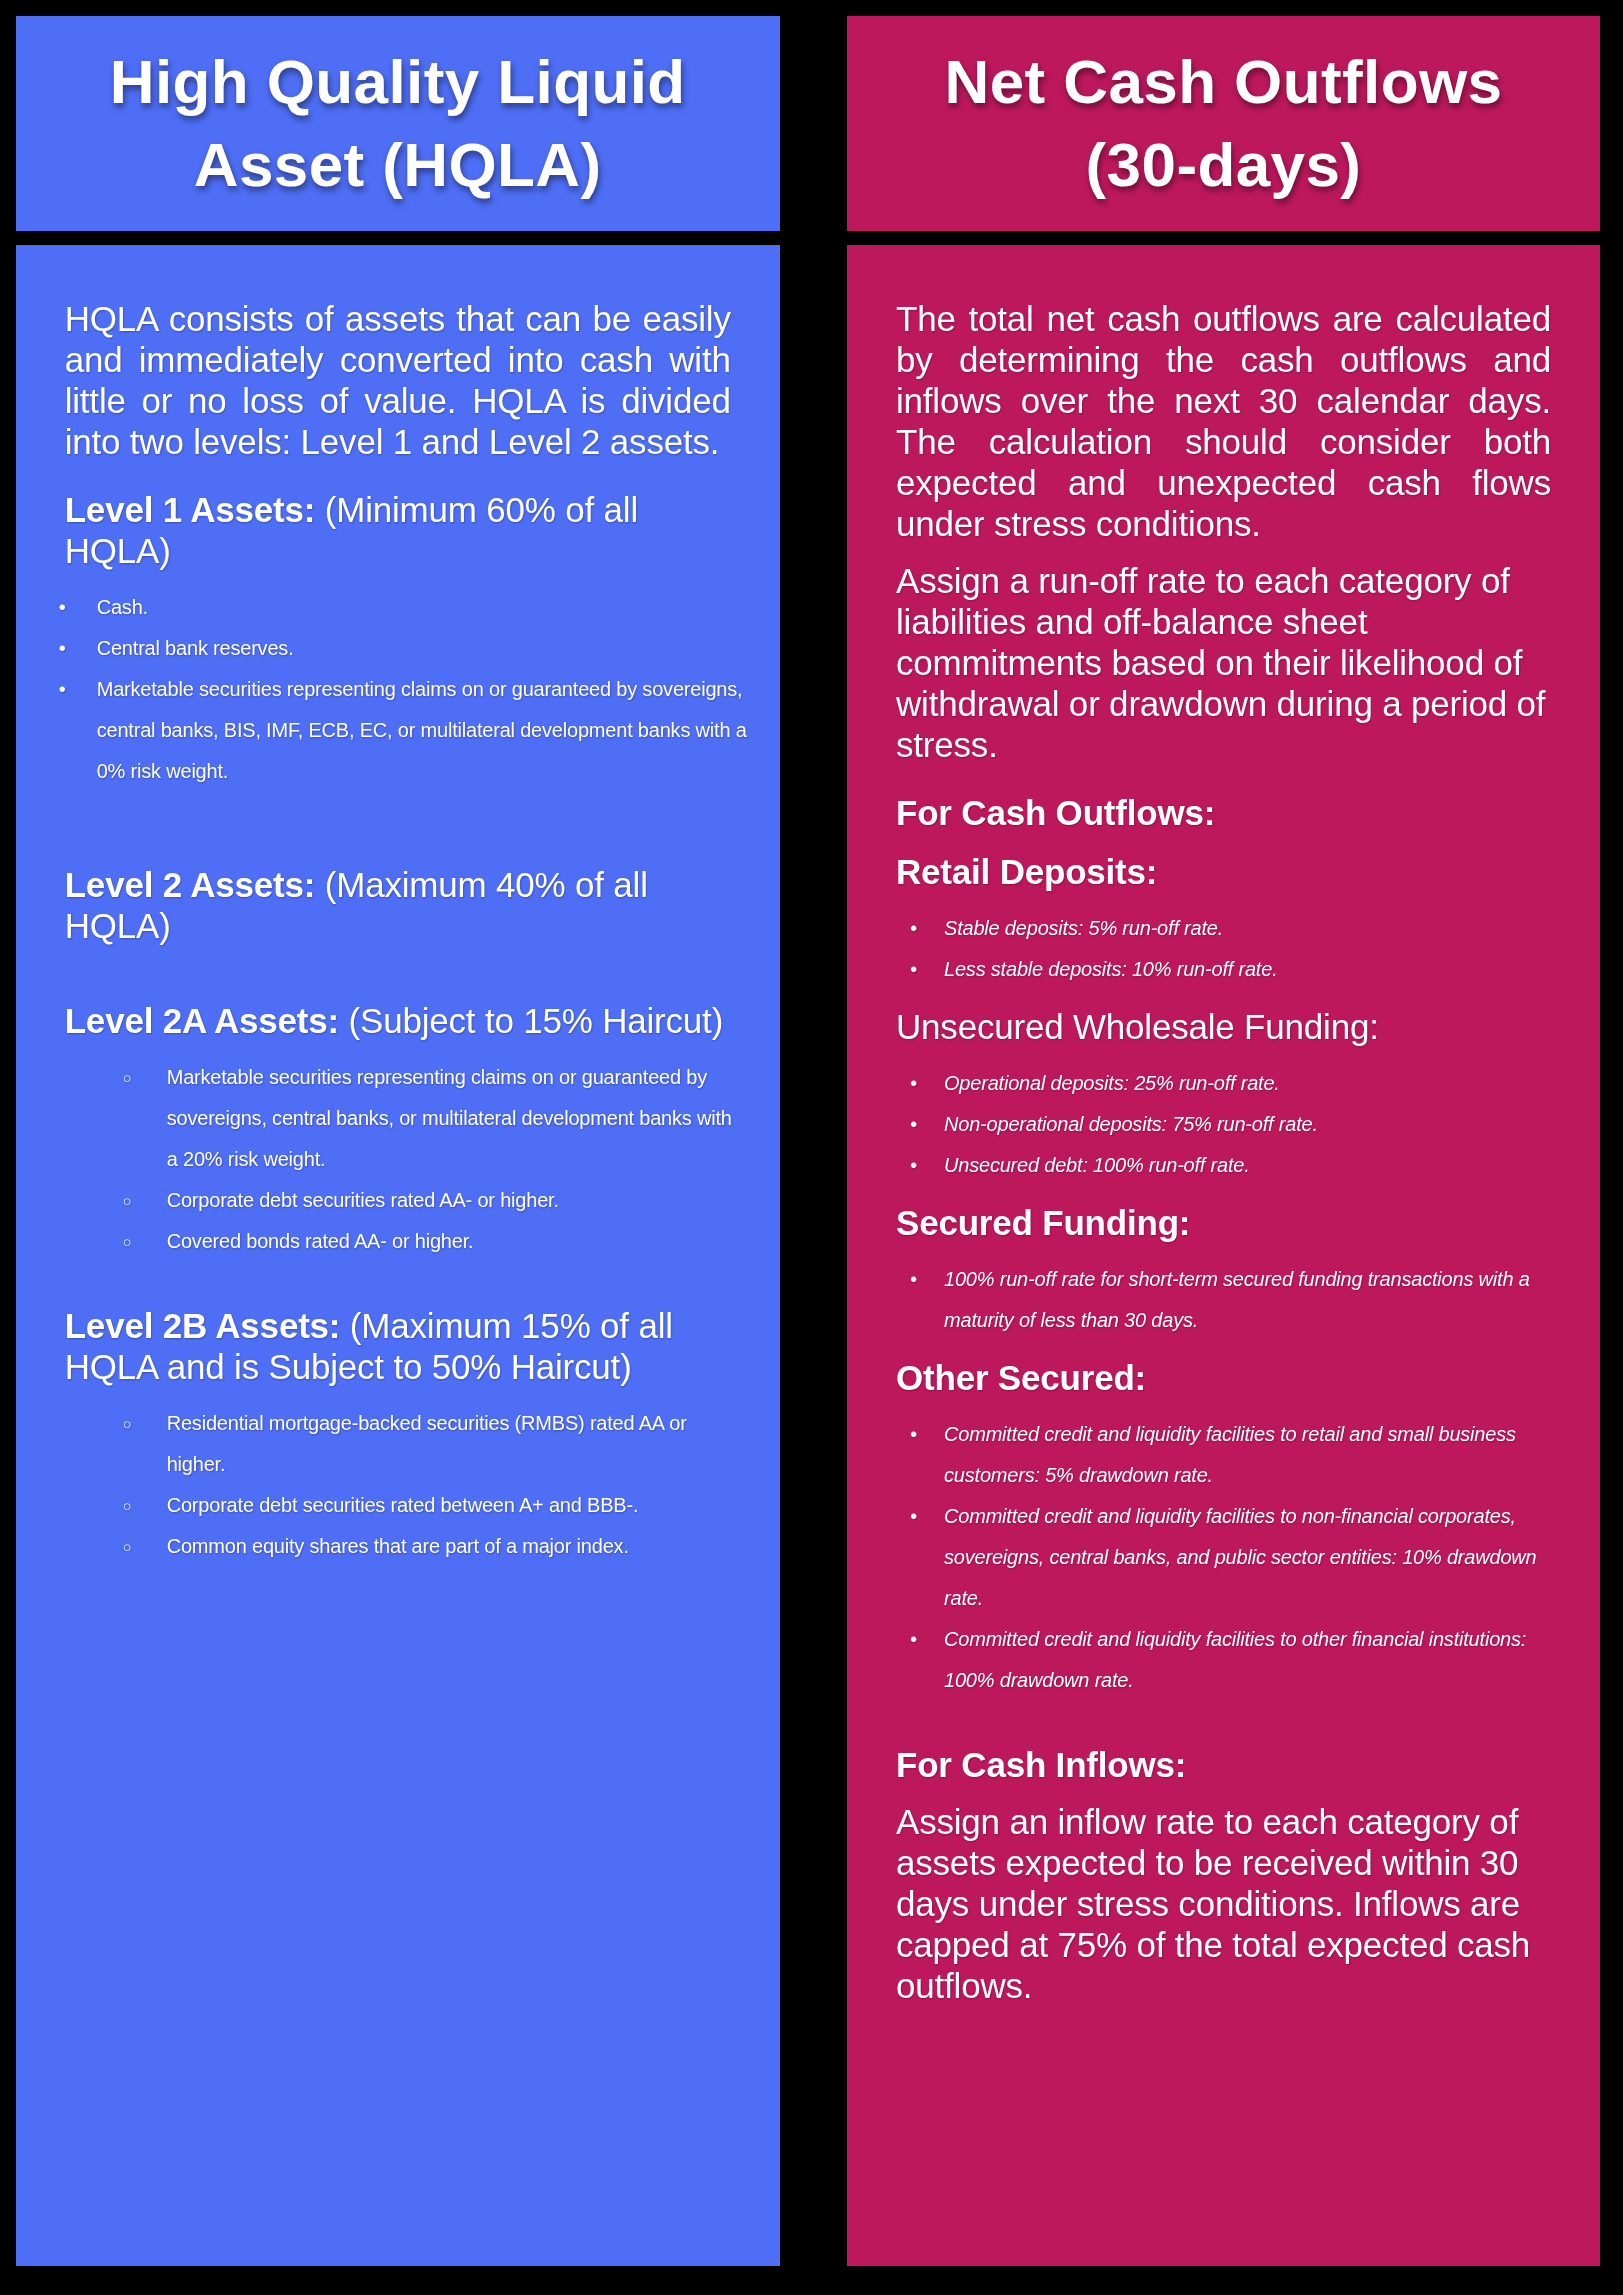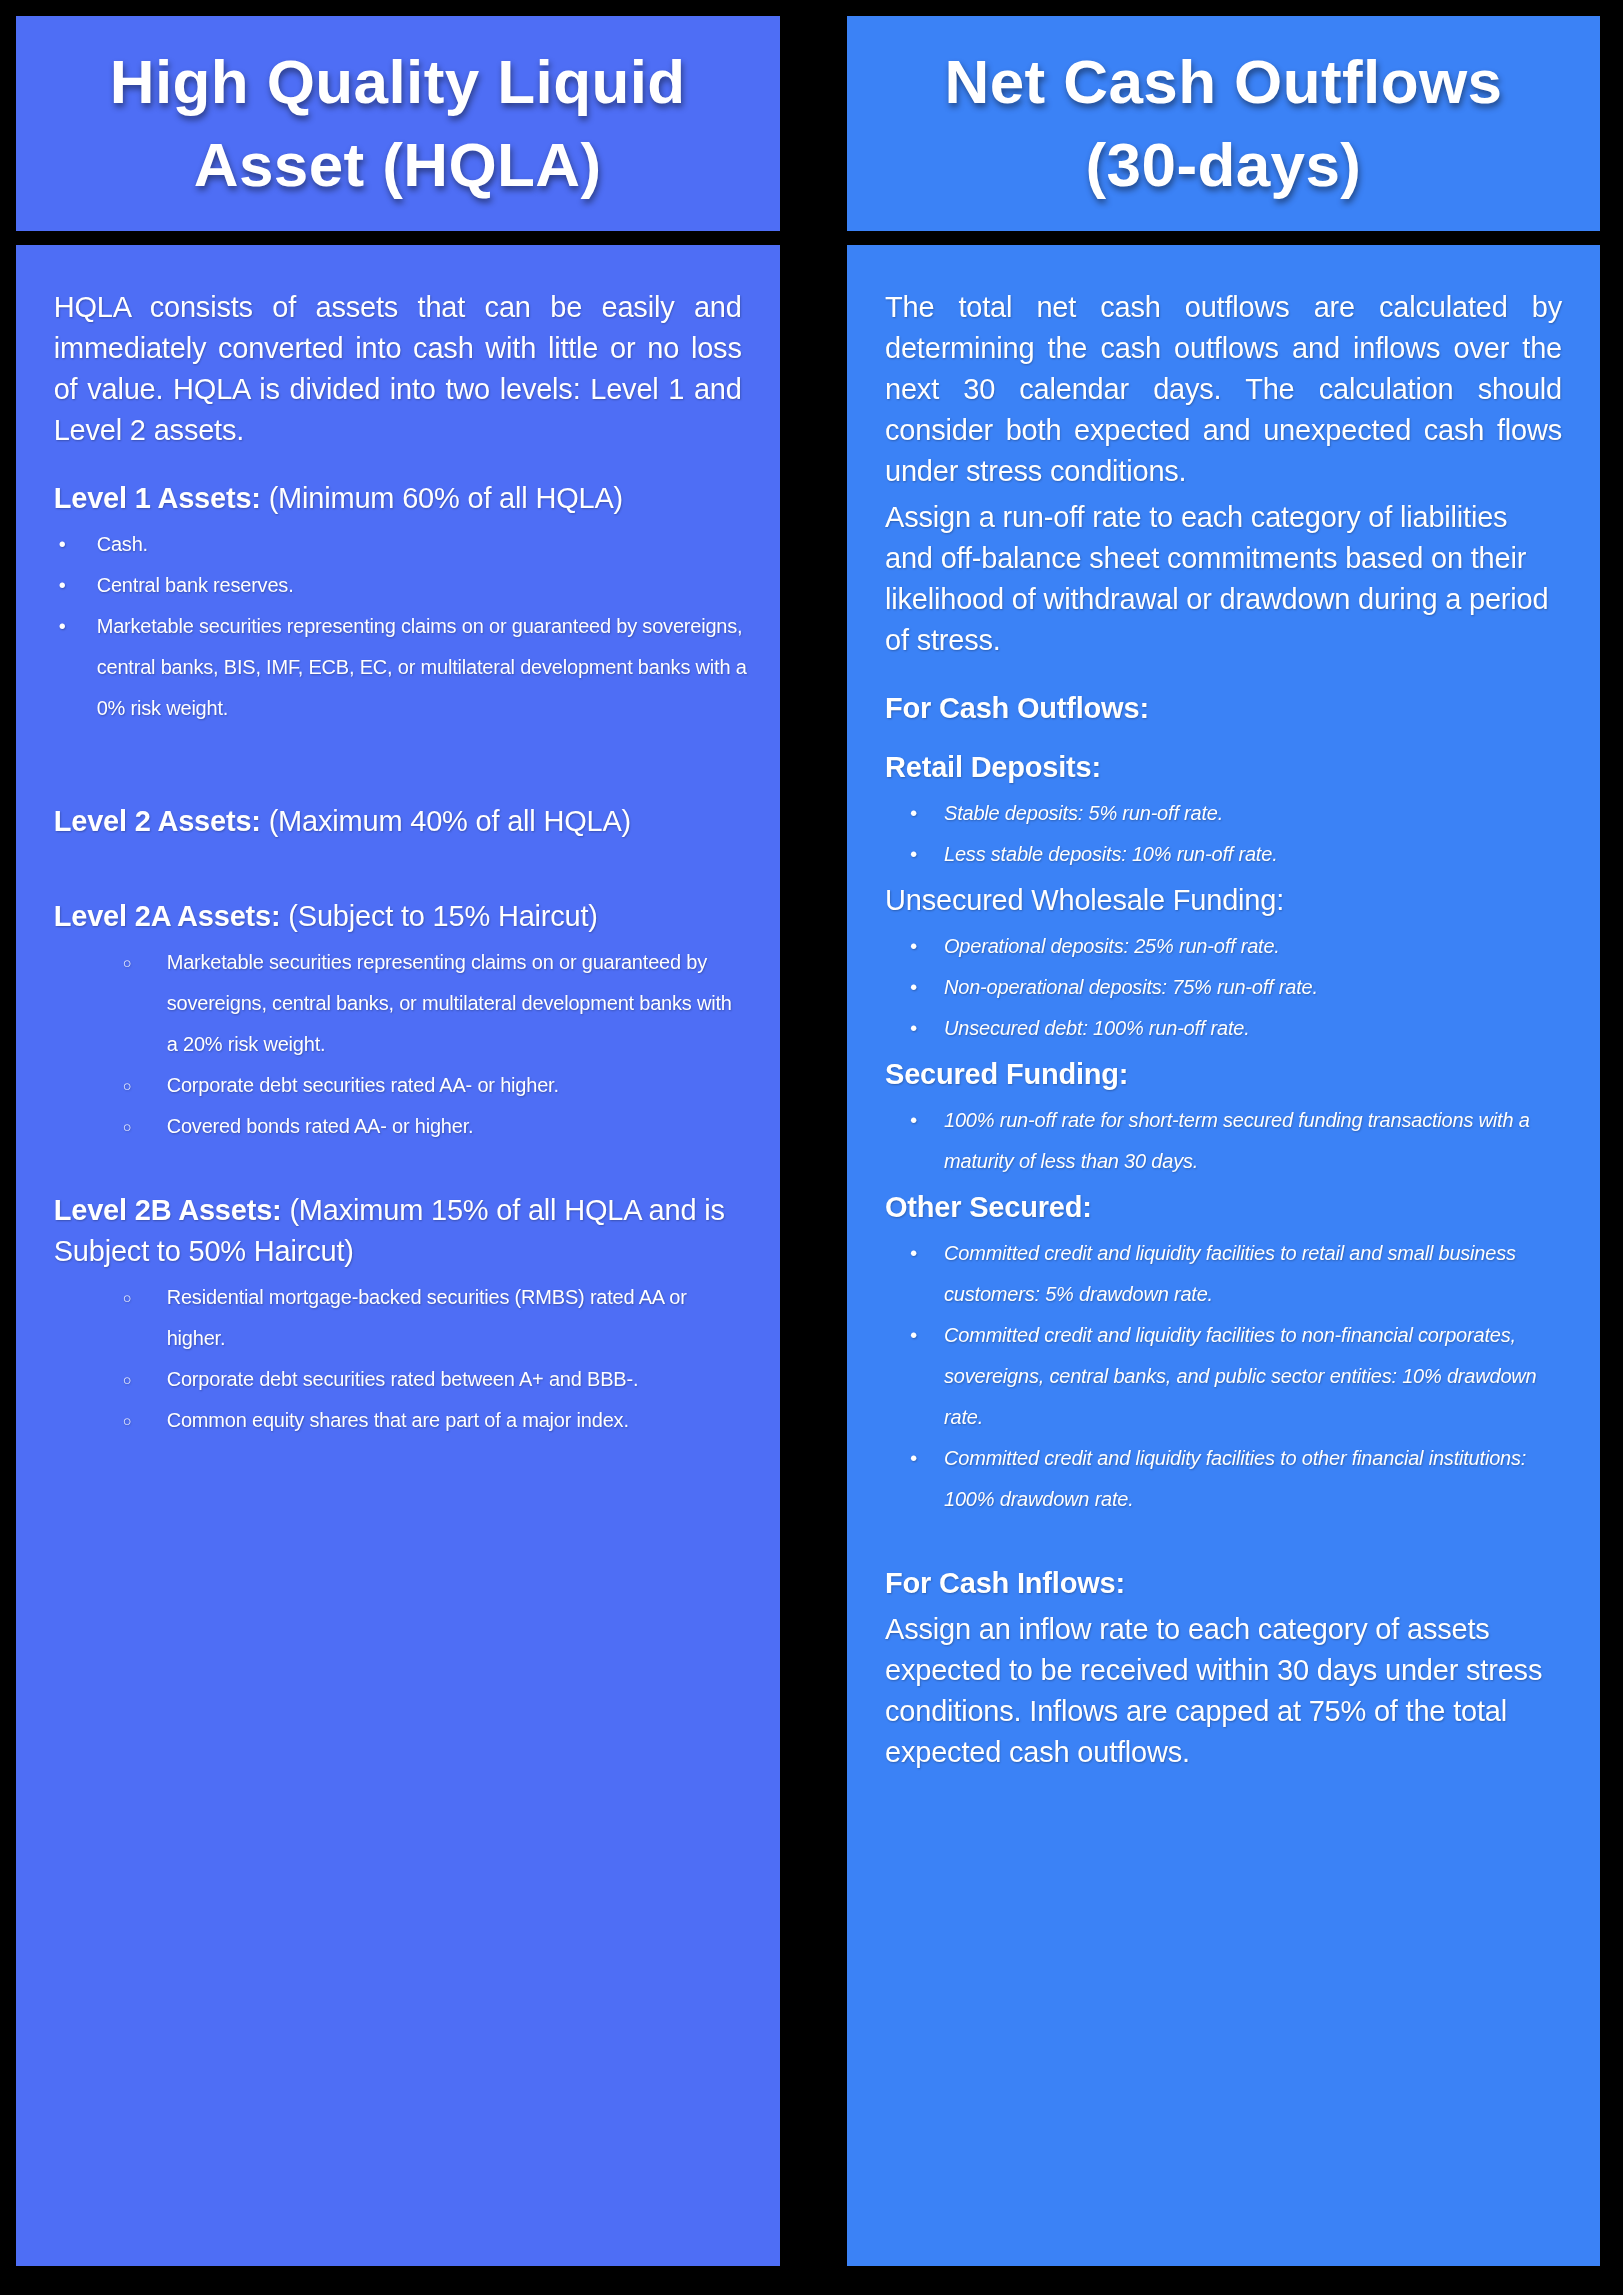--- a/index.html
+++ b/index.html
@@ -6,38 +6,38 @@
   body {
     width: 1623px; height: 2295px;
     font-family: "Liberation Sans", sans-serif;
     color: #ffffff;
     overflow: hidden;
   }
   .canvas { position: relative; width: 1623px; height: 2242px; background: #000; }
 
   .panel { position: absolute; box-sizing: border-box; color: #fff; }
   .panel.blue  { background: #4E6EF5; }
-  .panel.green { background: #3b82f6; }
+  .panel.green { background: #be185d; }
 
   .header { display: flex; align-items: center; justify-content: center; text-align: center; }
   .header-left  { left: 15.7px;   top: 15.7px; width: 764px; height: 215px; }
   .header-right { left: 847px; top: 15.7px; width: 753px; height: 215px; }
 
   .body-left  { left: 15.7px;   top: 245px; width: 764px; height: 2021px; padding: 37px 33px; overflow: hidden; }
   .body-right { left: 847px; top: 245px; width: 753px; height: 2021px; padding: 37px 33px; overflow: hidden; }
 
   h1 {
     margin: 0; font-size: 62px; line-height: 83px; font-weight: 700;
     letter-spacing: 0.4px;
     text-shadow: 1.4px 3.6px 6.4px rgba(0,0,0,0.45);
   }
   h1 .tline { display: block; }
 
   .txt {
-    margin: 5px; font-size: 29px; line-height: 41px; letter-spacing: -0.2px;
+    margin: 16px; font-size: 35px; line-height: 41px; letter-spacing: -0.2px;
     text-shadow: 0.7px 1.4px 2.1px rgba(0,0,0,0.28);
   }
   .justify { text-align: justify; }
   b, strong { font-weight: 700; }
 
   ul { margin: 0; padding: 0; list-style: none; }
   li { position: relative; font-size: 20px; line-height: 41px; letter-spacing: -0.2px;
        text-shadow: 0.7px 1.4px 2.1px rgba(0,0,0,0.28); }
 
   

